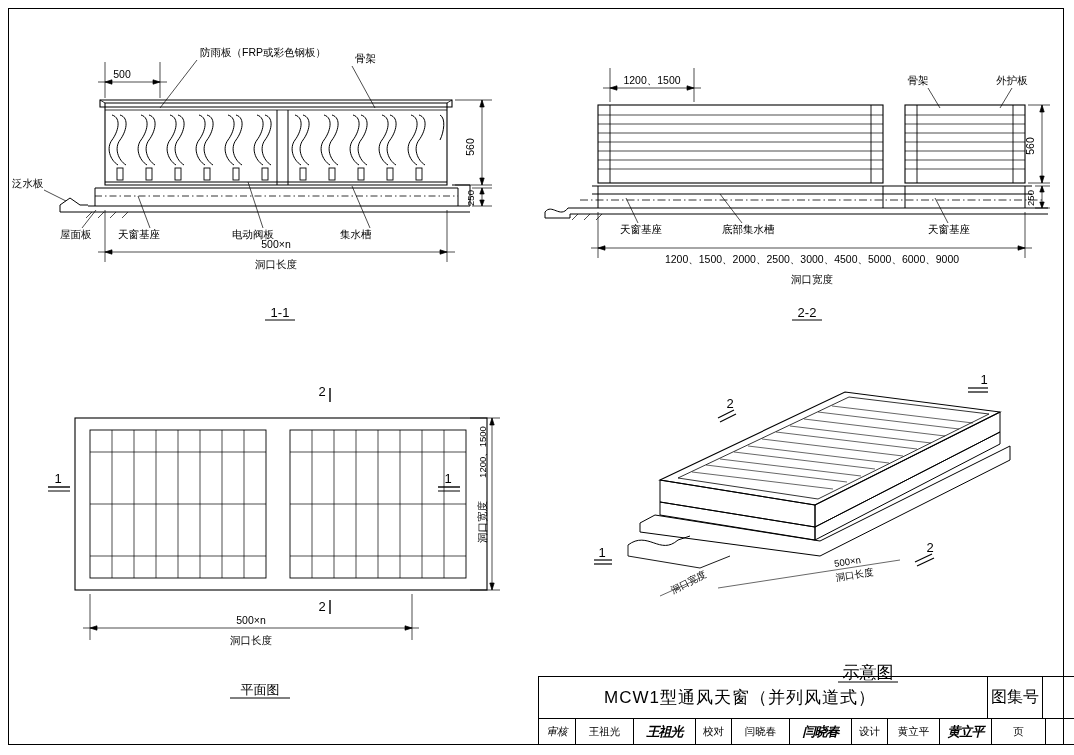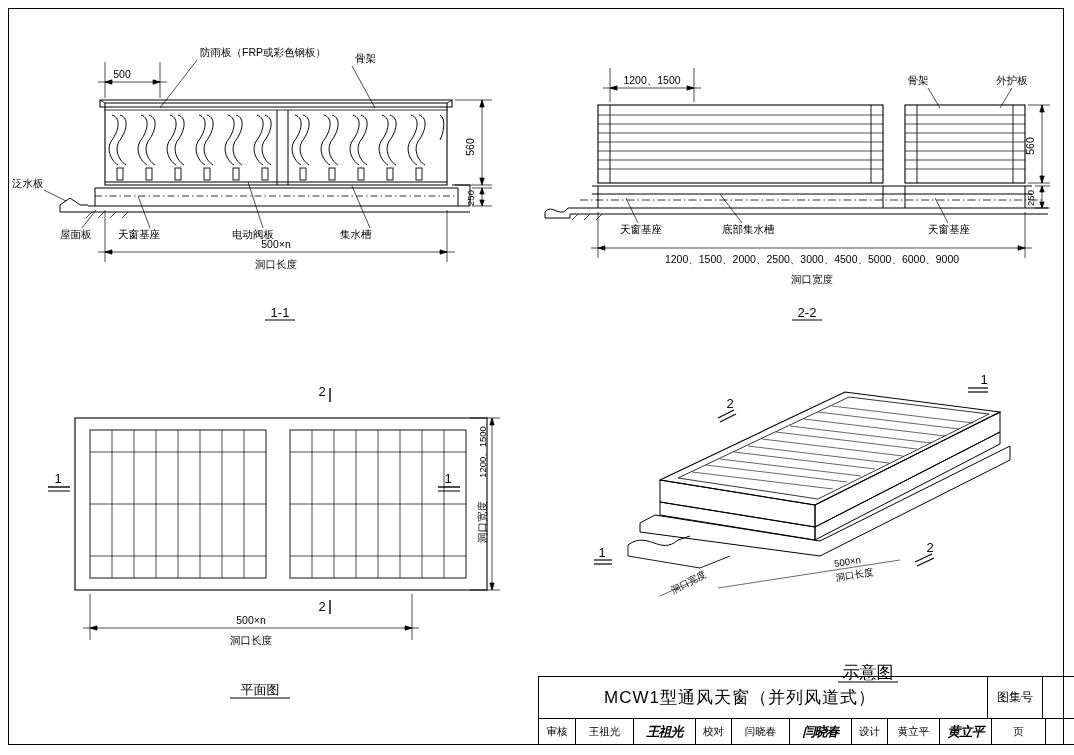--- a/index.html
+++ b/index.html
@@ -9,25 +9,25 @@
   svg.dwg{position:absolute;left:0;top:0;width:1074px;height:755px;}
   text{font-family:"Liberation Sans",sans-serif;fill:#000;}
   .lbl{font-size:10.5px;}
   .lbl-sm{font-size:9.5px;}
   .dim{font-size:10.5px;}
   .ttl{font-size:13px;}
   .ttl-lg{font-size:17px;}
   .tb{position:absolute;left:538px;top:676px;width:616px;height:69px;border:1.5px solid #000;box-sizing:border-box;}
   .tb-row1{position:absolute;left:0;top:0;width:100%;height:42px;box-sizing:border-box;border-bottom:1.2px solid #000;display:flex;}
   .tb-title{flex:1;display:flex;align-items:center;justify-content:center;font-size:17px;letter-spacing:1px;}
-  .tb-c2{width:54px;border-left:1.2px solid #000;display:flex;align-items:center;justify-content:center;font-size:12px;margin-left:46px;}
+  .tb-c2{width:54px;border-left:1.2px solid #000;display:flex;align-items:center;justify-content:center;font-size:16px;margin-left:46px;}
   .tb-c3{width:78px;border-left:1.2px solid #000;display:flex;align-items:center;justify-content:center;font-size:13px;padding-left:32px;}
   .tb-row2{position:absolute;left:0;top:42px;width:100%;height:25px;display:flex;font-size:10.5px;}
   .tb-cell{display:flex;align-items:center;justify-content:center;border-left:1.2px solid #000;height:100%;box-sizing:border-box;}
-  .tb-cell.first{border-left:none;}
+  .tb-cell.first{border-left:none;font-style:italic;}
   .sig{font-family:"Liberation Serif",serif;font-style:italic;font-size:13px;font-weight:bold;letter-spacing:-1px;}
 </style>
 </head>
 <body>
 
 <div id="sheet">
   <div class="frame"></div>
 
   <svg class="dwg" viewBox="0 0 1074 755">
     <g stroke="#000" fill="none" stroke-width="0.8">

